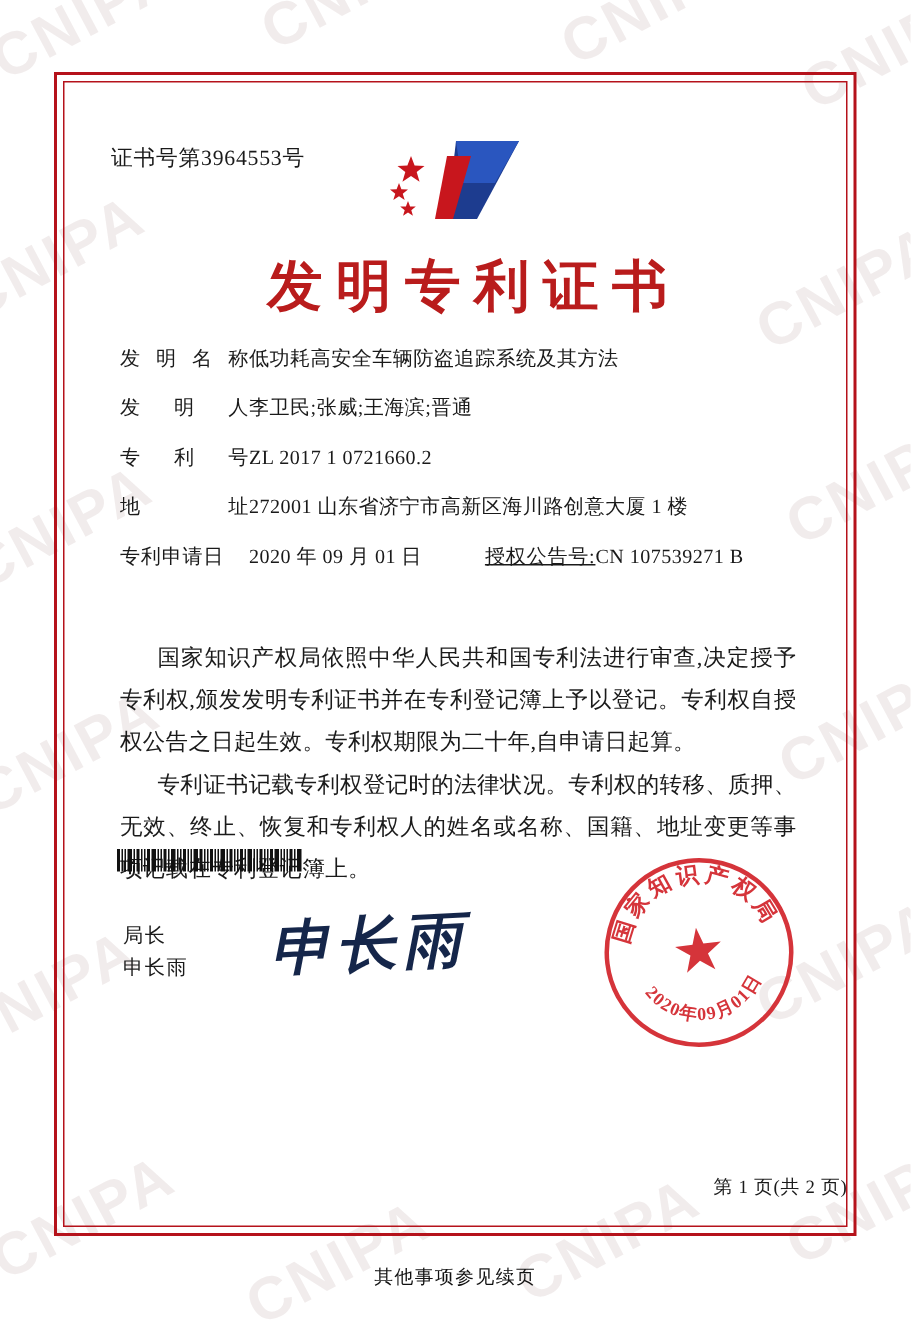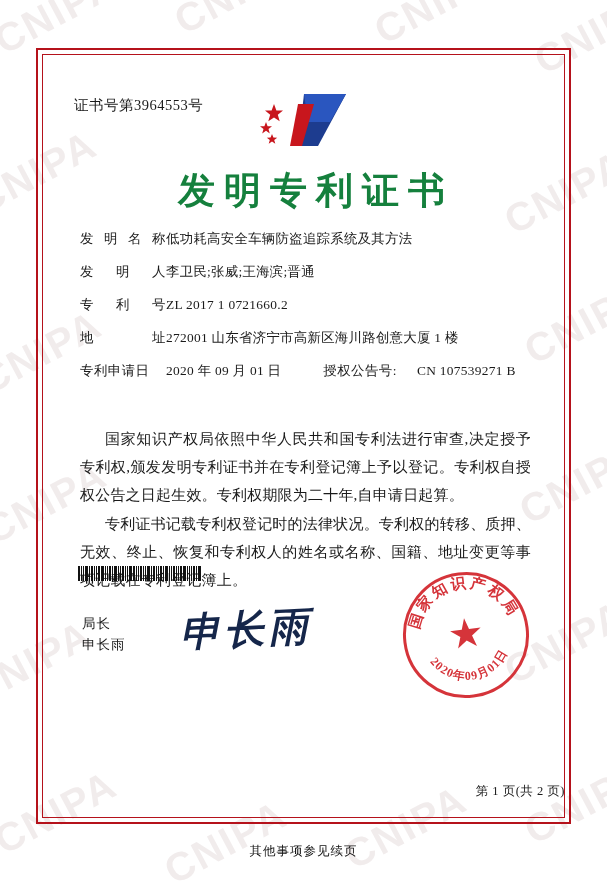--- a/index.html
+++ b/index.html
@@ -114,21 +114,21 @@
 
   
   .title {
     position: absolute;
     left: 0; right: 0;
     top: 112px;
     text-align: center;
     font-size: 37px;
     font-weight: bold;
     letter-spacing: 9px;
-    color: #15803d;
+    color: #b91c1c;
     font-family: "Liberation Serif", "DejaVu Serif", serif;
     text-indent: 9px;
     padding-left: 16px;
   }
 
   
   .fields {
     position: absolute;
     left: 38px;
     right: 32px;
@@ -158,21 +158,22 @@
   .field-row.double {
     justify-content: flex-start;
   }
   .field-sep {
     display: inline-block;
     width: 42px;
   }
   .field-label2 {
     flex: 0 0 auto;
     letter-spacing: 0.5px;
-    margin-right: 20px;
+    margin-right: 0;
+    text-decoration: underline;
   }
 
   
   .paras {
     position: absolute;
     left: 38px;
     right: 34px;
     top: 372px;
     font-size: 15px;
     line-height: 1.85;

